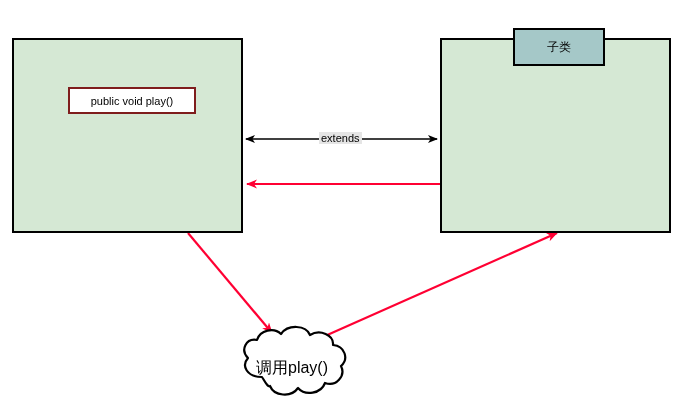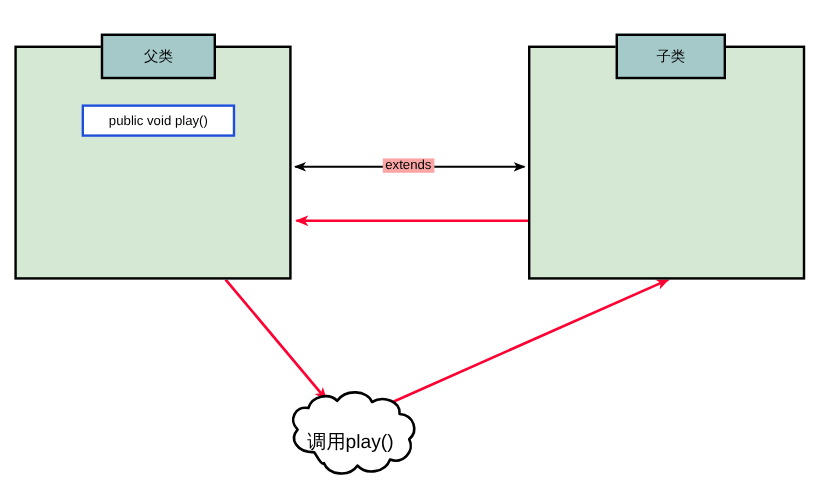--- a/index.html
+++ b/index.html
@@ -39,35 +39,35 @@
     display: flex;
     align-items: center;
     justify-content: center;
     font-size: 12px;
     color: #000000;
     z-index: 3;
   }
   .method-box {
     position: absolute;
     background: #ffffff;
-    border: 2px solid #1d4ed8;
+    border: 2px solid #7f1d1d;
     box-sizing: border-box;
     display: flex;
     align-items: center;
     justify-content: center;
     font-size: 11px;
     color: #000000;
     white-space: nowrap;
     z-index: 2;
   }
 
   
   .edge-label {
     position: absolute;
-    background: #fca5a5;
+    background: #e5e5e5;
     font-size: 11px;
     color: #000000;
     padding: 0 2px;
     line-height: 12px;
     z-index: 4;
     white-space: nowrap;
   }
 
   
   .cloud-text {
@@ -125,23 +125,20 @@
           C 346,376 336,387 325,383
           C 321,394 305,396 298,388
           C 291,398 274,396 270,386
           C 268,388 264,380 262,377
           Z" fill="#ffffff" stroke="#000000" stroke-width="2.2" stroke-linejoin="round"></path>
     </g>
   </svg>
 
   <div class="class-body" style="left:12px; top:38px; width:231px; height:195px;"></div>
 
-  <div class="class-header" style="left:84px; top:28px; width:96px; height:38px;">
-    <span>父类</span>
-  </div>
 
   <div class="method-box" style="left:68px; top:87px; width:128px; height:27px;">
     <span>public void play()</span>
   </div>
 
   <div class="class-body" style="left:440px; top:38px; width:231px; height:195px;"></div>
 
   <div class="class-header" style="left:513px; top:28px; width:92px; height:38px;">
     <span>子类</span>
   </div>

